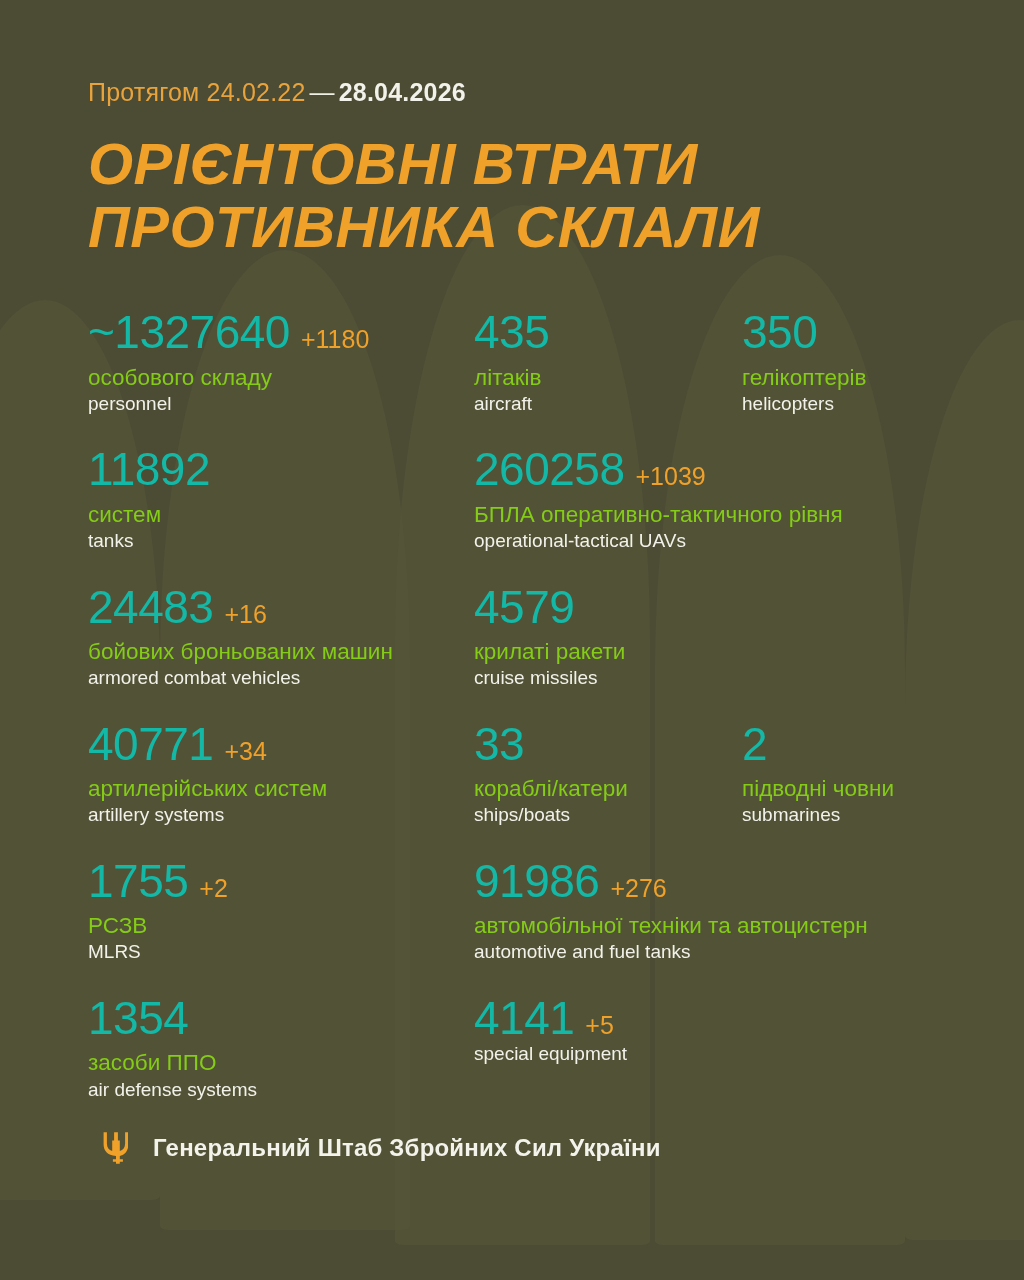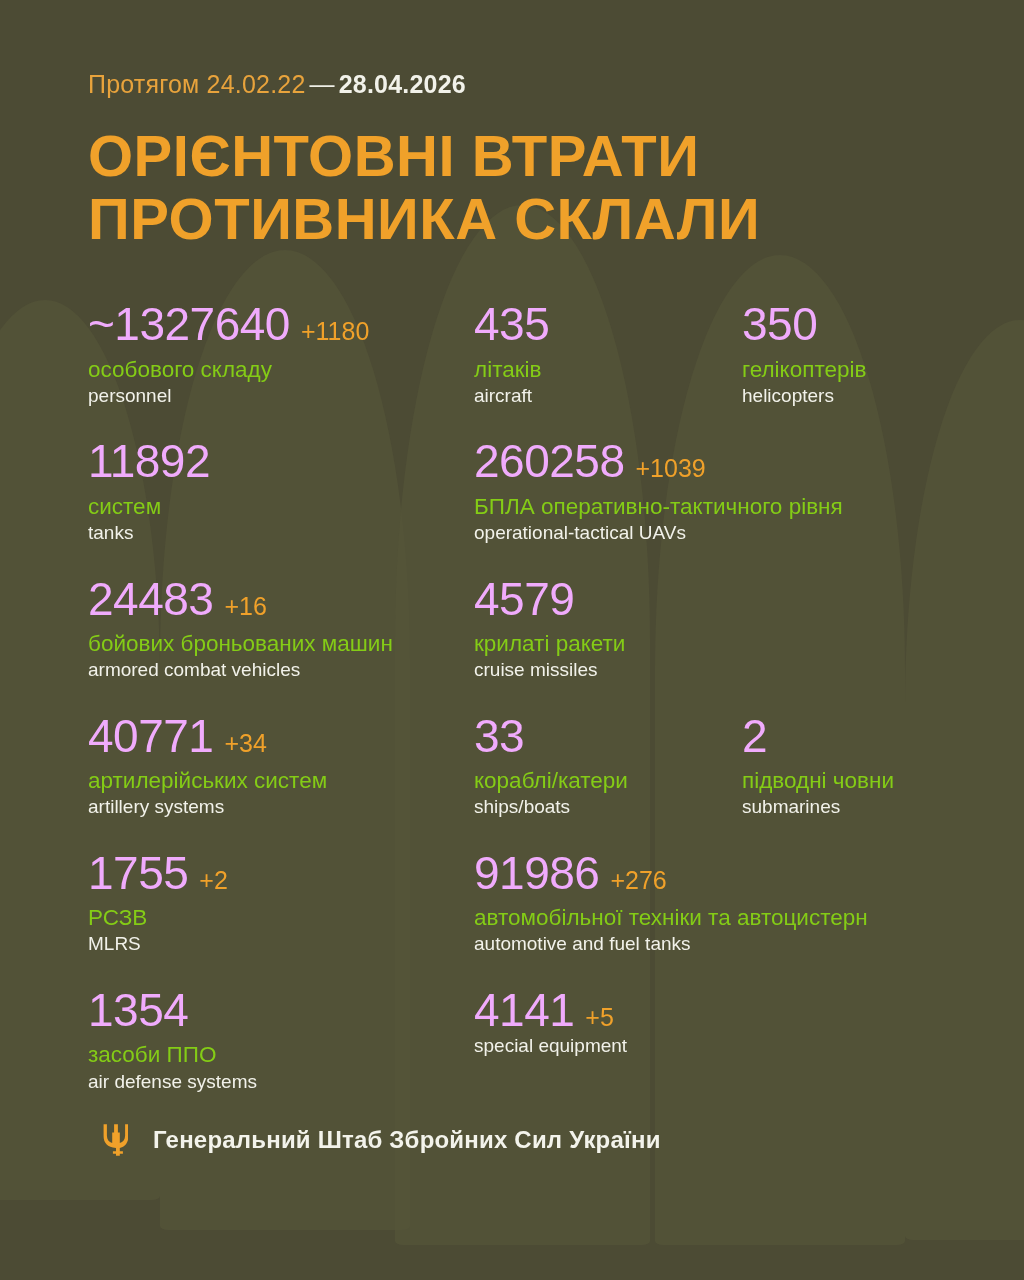--- a/index.html
+++ b/index.html
@@ -34,21 +34,21 @@
   }
   .shell.s1 { left: -70px;  top: 300px;  width: 230px; height: 900px; }
   .shell.s2 { left: 160px;  top: 250px;  width: 250px; height: 980px; }
   .shell.s3 { left: 395px;  top: 205px;  width: 255px; height: 1040px; }
   .shell.s4 { left: 655px;  top: 255px;  width: 250px; height: 990px; }
   .shell.s5 { left: 905px;  top: 320px;  width: 230px; height: 920px; }
 
   .content {
     position: relative;
     z-index: 2;
-    padding: 0 88px;
+    padding: 8px 88px;
   }
 
   .period {
     padding-top: 70px;
     font-size: 25px;
     letter-spacing: 0.2px;
     color: #e8a33c;
     font-weight: 400;
     white-space: nowrap;
   }
@@ -59,20 +59,21 @@
   }
 
   .title {
     margin-top: 26px;
     color: #f0a12a;
     font-weight: 700;
     font-size: 58px;
     line-height: 1.08;
     letter-spacing: 0.5px;
     text-transform: uppercase;
+    font-style: italic;
   }
   .title .l2 { display: block; }
 
   .grid {
     margin-top: 50px;
     position: relative;
   }
   .row {
     display: flex;
     align-items: flex-start;
@@ -84,21 +85,21 @@
   .col-c { flex: 1 1 auto; }
   .col-wide { flex: 1 1 auto; }
 
   .num-line {
     display: flex;
     align-items: baseline;
     gap: 11px;
     white-space: nowrap;
   }
   .num {
-    color: #f0abfc;
+    color: #14b8a6;
     font-size: 46px;
     font-weight: 400;
     line-height: 1.05;
     letter-spacing: -0.5px;
   }
   .delta {
     color: #f0a12a;
     font-size: 25px;
     font-weight: 400;
     line-height: 1;

